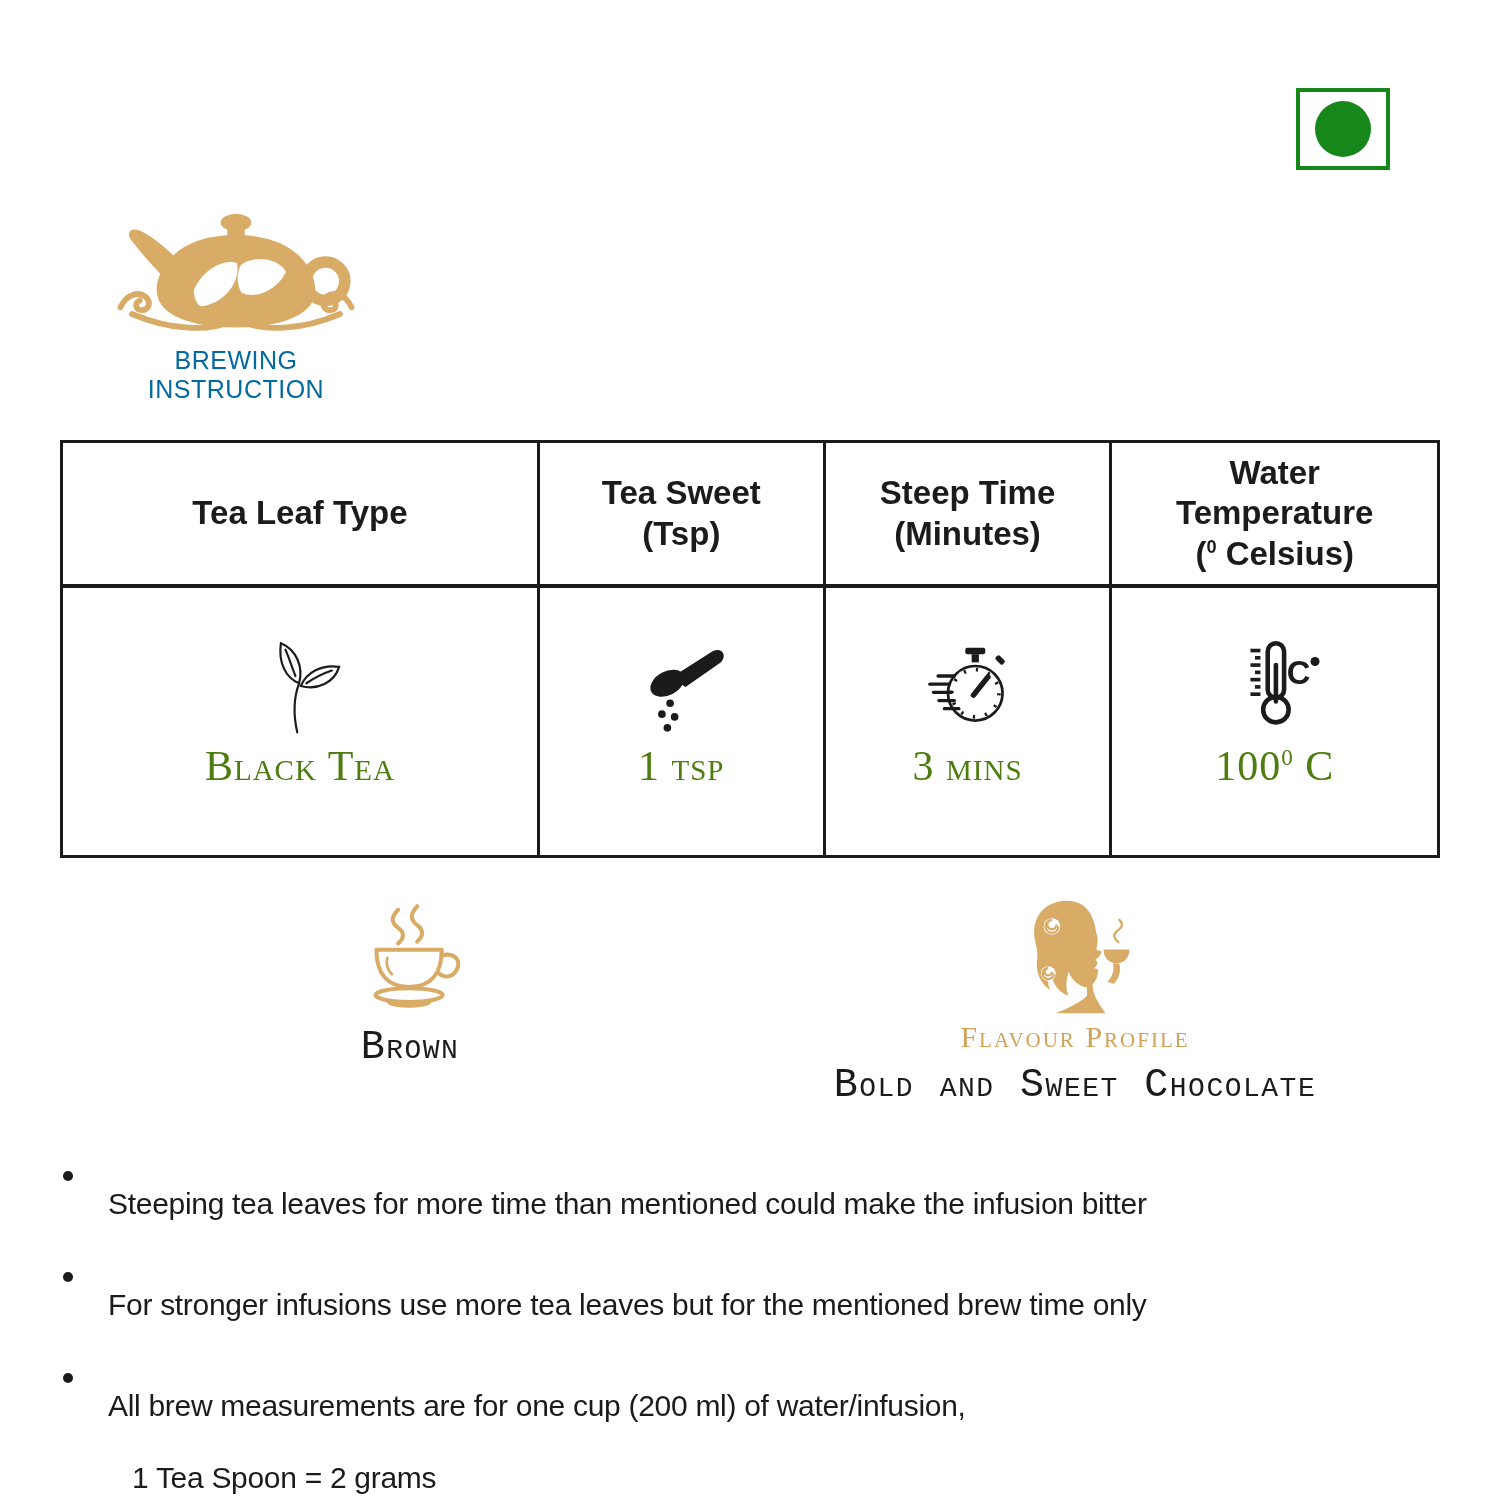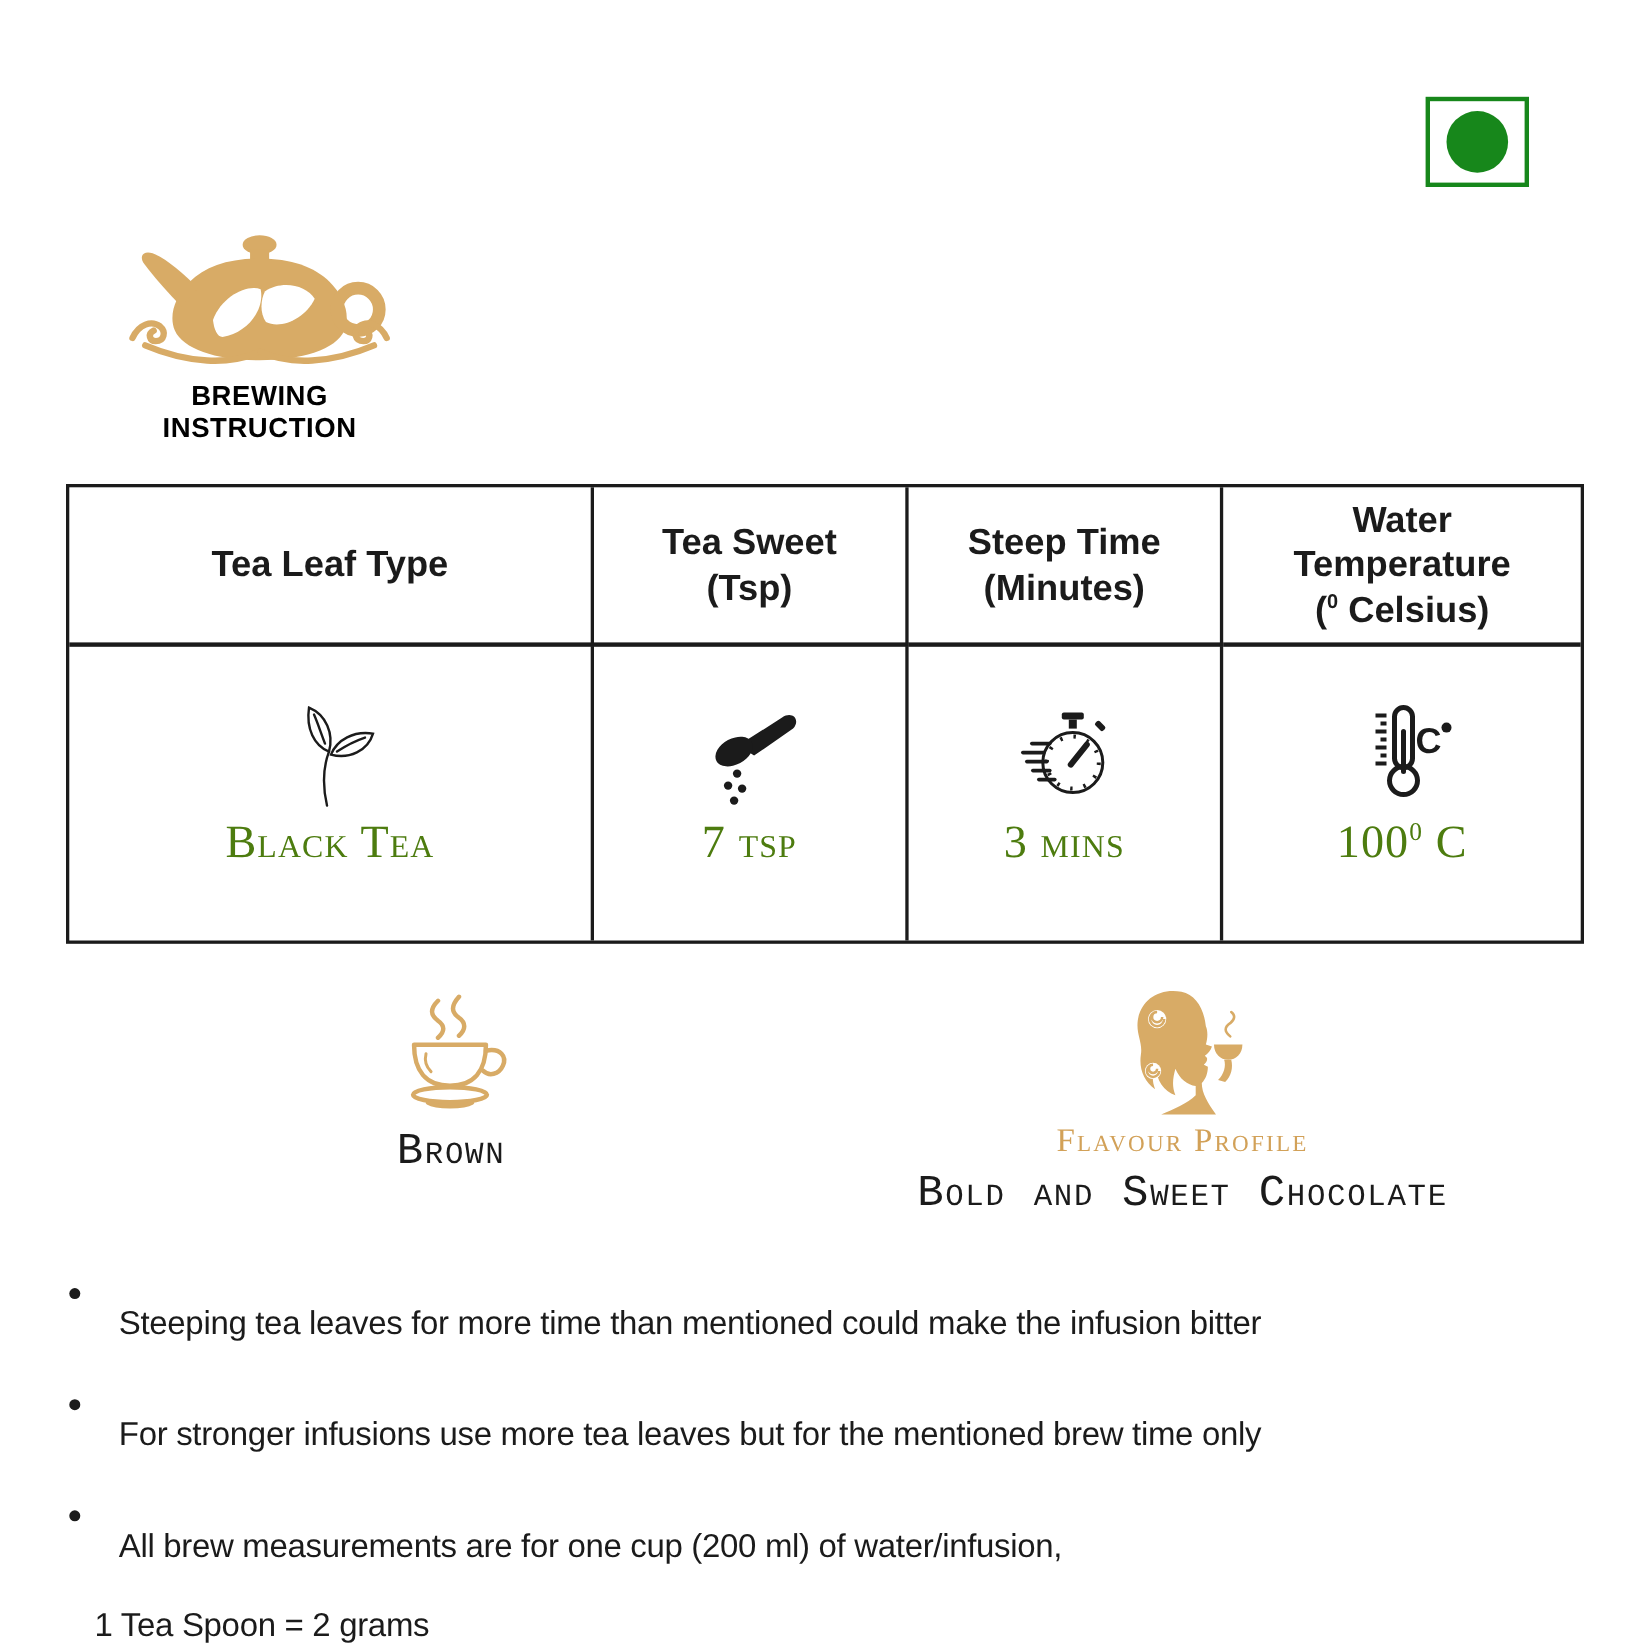--- a/index.html
+++ b/index.html
@@ -7,21 +7,21 @@
           font-family:"Liberation Sans", sans-serif;color:#1b1b1b;}
 
   
   .veg-mark{position:absolute;left:1296px;top:88px;width:86px;height:74px;
             border:4px solid #17871B;display:flex;align-items:center;justify-content:center;}
   .veg-dot{width:56px;height:56px;border-radius:50%;background:#17871B;}
 
   
   .brand{position:absolute;left:85px;top:210px;width:302px;text-align:center;}
   .brand svg{display:block;margin:0 auto;}
-  .brand-title{margin-top:6px;font-size:25px;font-weight:700;letter-spacing:0.5px;color:#000000;}
+  .brand-title{margin-top:6px;font-size:25px;font-weight:400;letter-spacing:0.5px;color:#0369a1;}
 
   
   .brew-table{position:absolute;left:60px;top:440px;width:1380px;height:418px;
               border:3px solid #1b1b1b;box-sizing:border-box;display:grid;
               grid-template-columns:479fr 287fr 288fr 326fr;grid-template-rows:145px 1fr;}
   .cell{border-right:3px solid #1b1b1b;display:flex;align-items:center;justify-content:center;
         box-sizing:border-box;}
   .cell.last{border-right:none;}
   .cell.head{border-bottom:4px solid #1b1b1b;font-weight:700;font-size:33px;line-height:1.22;
              text-align:center;}
@@ -41,21 +41,21 @@
                  letter-spacing:2px;color:#D2A158;margin-top:4px;}
   .feature-value{font-family:Liberation Mono, monospace;font-variant:small-caps;font-size:40px;
                  letter-spacing:1.5px;color:#1b1b1b;line-height:1.18;margin-top:8px;}
 
   
   .notes{position:absolute;left:60px;top:1158px;width:1400px;}
   .note-row{display:flex;align-items:flex-start;margin-bottom:37px;}
   .bullet-dot{flex:0 0 auto;width:10px;height:10px;border-radius:50%;background:#1b1b1b;
               margin:13px 35px 0 3px;}
   .note-text{font-size:30px;letter-spacing:-0.3px;line-height:1.2;color:#1b1b1b;margin-top:28px;}
-  .footnote{margin-left:26px;font-size:30px;letter-spacing:-0.3px;color:#1b1b1b;margin-top:2px;}
+  .footnote{margin-left:72px;font-size:30px;letter-spacing:-0.3px;color:#1b1b1b;margin-top:2px;}
 </style>
 </head>
 <body>
 
 <div id="canvas">
 
   <div class="veg-mark">
     <div class="veg-dot"></div>
   </div>
 
@@ -128,21 +128,21 @@
           <g fill="#1b1b1b">
             <path d="M44,46 L88,18 C98,11 107,20 99,29 L60,56 Z"></path>
             <ellipse cx="40" cy="52" rx="20" ry="13" transform="rotate(-28 40 52)"></ellipse>
             <circle cx="43" cy="74" r="4.2"></circle>
             <circle cx="34" cy="86" r="4.2"></circle>
             <circle cx="48" cy="89" r="4.2"></circle>
             <circle cx="40" cy="101" r="4.2"></circle>
           </g>
         </svg>
       </div>
-      <div class="cell-label">7 tsp</div>
+      <div class="cell-label">1 tsp</div>
     </div>
 
     <div class="cell body">
       <div class="icon-wrap">
         <svg width="100" height="100" viewBox="0 0 110 110">
           <circle cx="63" cy="63" r="30" fill="none" stroke="#1b1b1b" stroke-width="3"></circle>
           <circle cx="63" cy="63" r="26" fill="none" stroke="#1b1b1b" stroke-width="4" stroke-dasharray="2.5 11.1"></circle>
           <rect x="52" y="13" width="22" height="7" rx="2" fill="#1b1b1b"></rect>
           <rect x="59" y="20" width="8" height="9" fill="#1b1b1b"></rect>
           <rect x="85" y="23" width="11" height="6" rx="2" transform="rotate(45 90 26)" fill="#1b1b1b"></rect>

